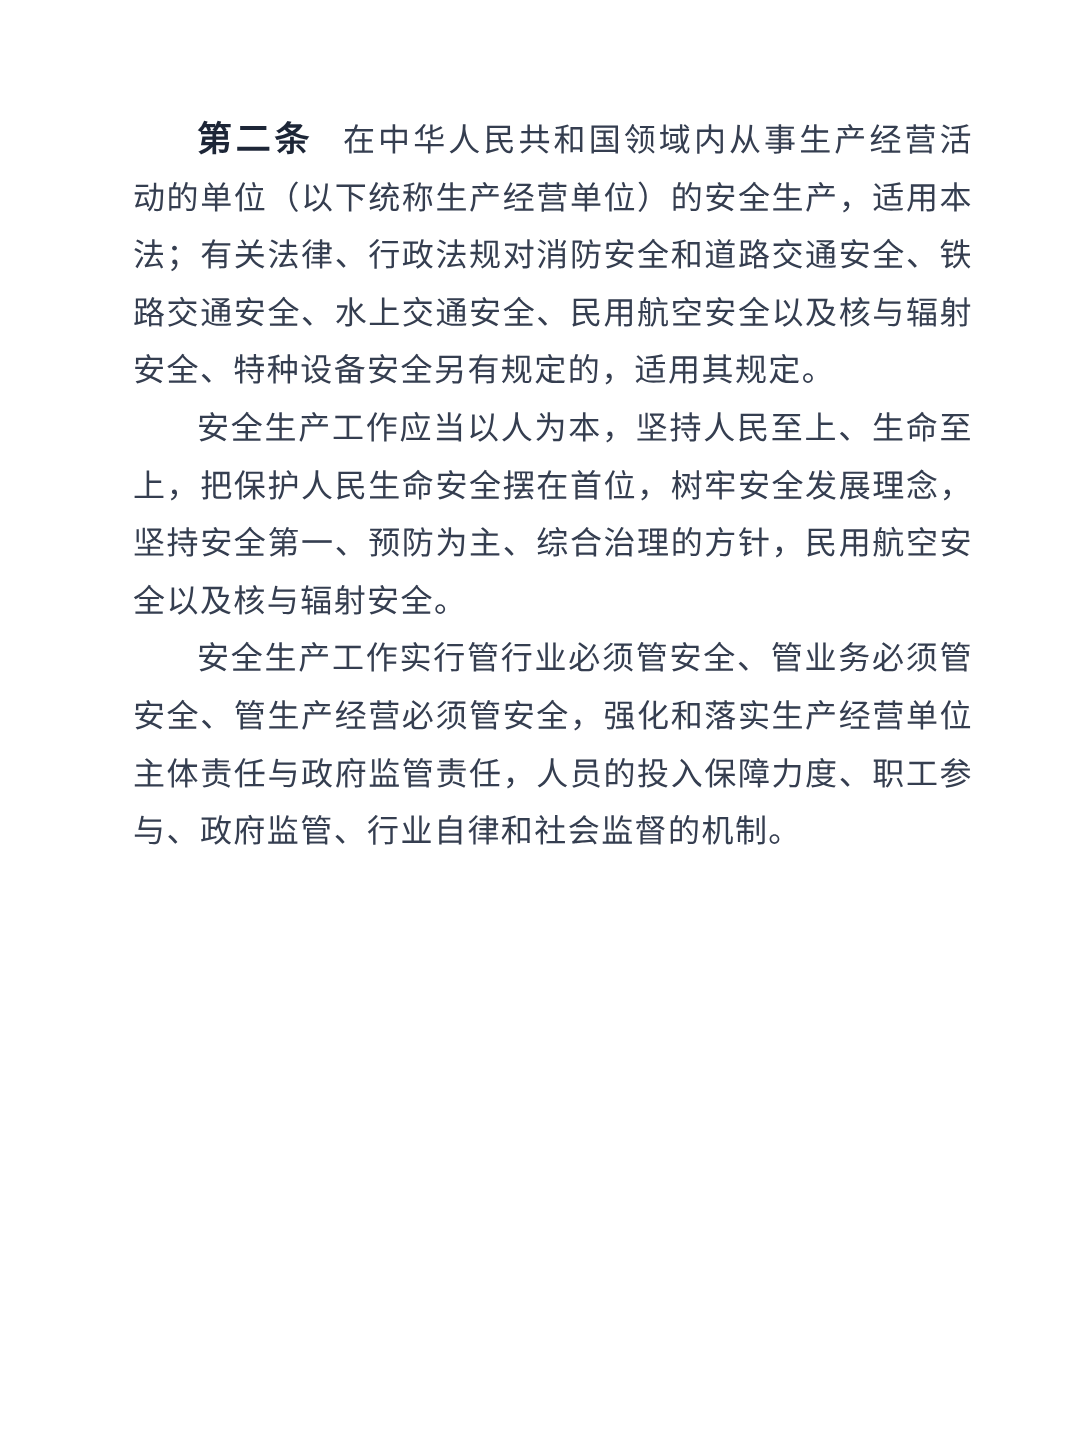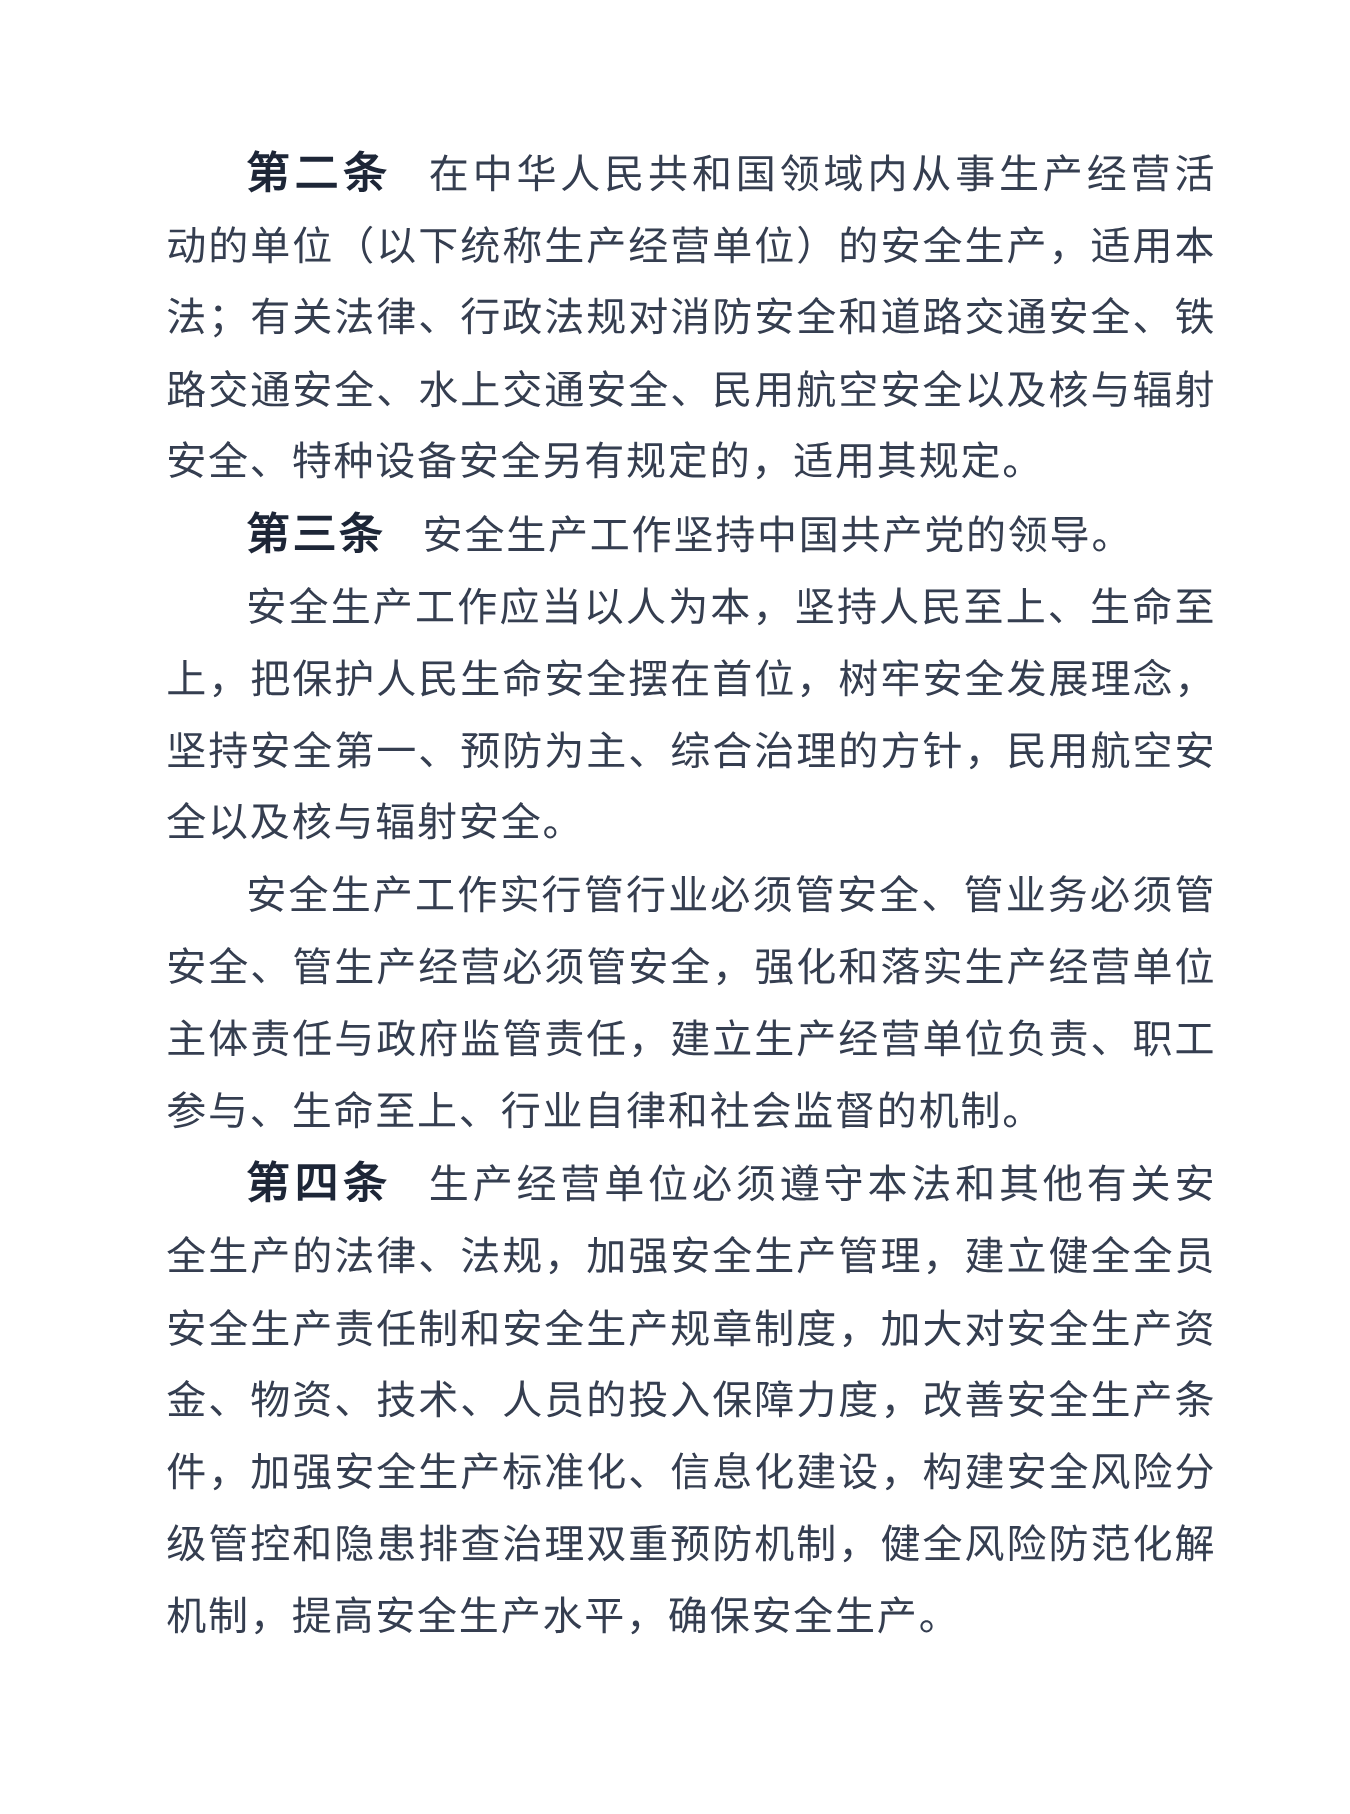--- a/index.html
+++ b/index.html
@@ -43,21 +43,19 @@
     margin-right: 0.85em;
   }
 </style>
 </head>
 <body>
 
 <div class="page">
   <div id="paragraphs">
   <p class="para"><strong class="article-label">第二条</strong><span class="article-text">在中华人民共和国领域内从事生产经营活动的单位（以下统称生产经营单位）的安全生产，适用本法；有关法律、行政法规对消防安全和道路交通安全、铁路交通安全、水上交通安全、民用航空安全以及核与辐射安全、特种设备安全另有规定的，适用其规定。</span></p>
 
-  <p class="para"><strong class="article-label">第三条</strong><span class="article-text">安全生产工作坚持中国共产党的领导。</span></p>
 
   <p class="para"><span class="article-text">安全生产工作应当以人为本，坚持人民至上、生命至上，把保护人民生命安全摆在首位，树牢安全发展理念，坚持安全第一、预防为主、综合治理的方针，民用航空安全以及核与辐射安全。</span></p>
 
-  <p class="para"><span class="article-text">安全生产工作实行管行业必须管安全、管业务必须管安全、管生产经营必须管安全，强化和落实生产经营单位主体责任与政府监管责任，建立生产经营单位负责、职工参与、生命至上、行业自律和社会监督的机制。</span></p>
+  <p class="para"><span class="article-text">安全生产工作实行管行业必须管安全、管业务必须管安全、管生产经营必须管安全，强化和落实生产经营单位主体责任与政府监管责任，人员的投入保障力度、职工参与、政府监管、行业自律和社会监督的机制。</span></p>
 
-  <p class="para"><strong class="article-label">第四条</strong><span class="article-text">生产经营单位必须遵守本法和其他有关安全生产的法律、法规，加强安全生产管理，建立健全全员安全生产责任制和安全生产规章制度，加大对安全生产资金、物资、技术、人员的投入保障力度，改善安全生产条件，加强安全生产标准化、信息化建设，构建安全风险分级管控和隐患排查治理双重预防机制，健全风险防范化解机制，提高安全生产水平，确保安全生产。</span></p>
 </div>
 </div>
 
 </body></html>

